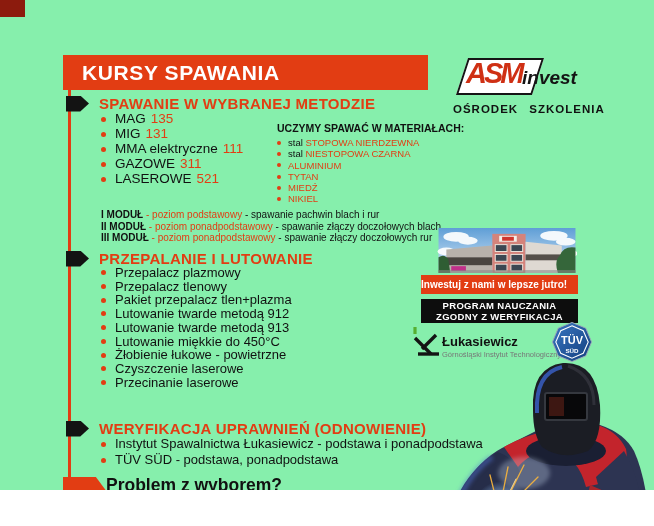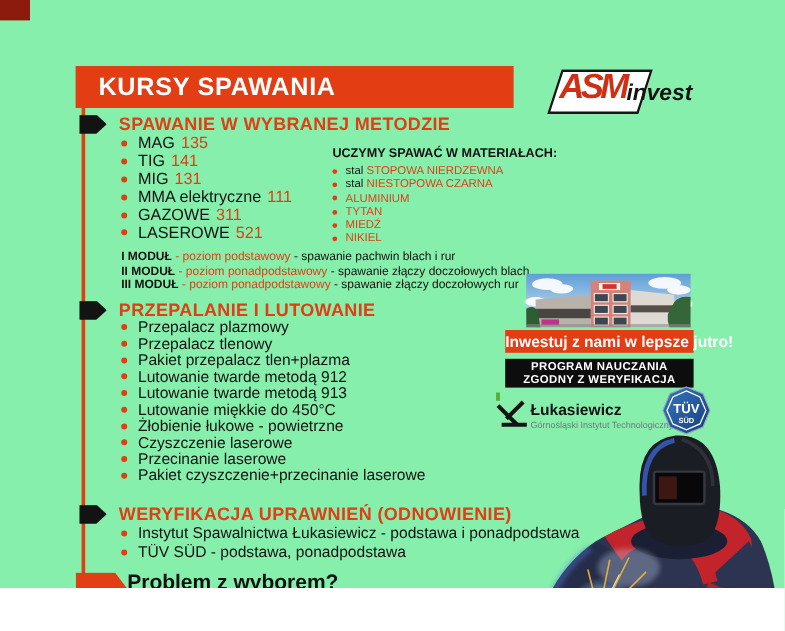--- a/index.html
+++ b/index.html
@@ -52,21 +52,21 @@
   .verif-list li { font-size:13px; line-height:16.2px; color:#111; padding-left:14px; }
 
   .cta-arrow { position:absolute; left:63px; top:477px; width:47px; height:38px; background:#E23D13; clip-path:polygon(0 0,70% 0,100% 50%,70% 100%,0 100%); }
   .cta { position:absolute; left:106px; top:475px; }
   .cta-l1 { font-size:17.5px; font-weight:bold; color:#111; line-height:21px; }
   .cta-l2 { font-size:15px; color:#111; line-height:19px; }
   .cta-l2 b { color:#E23D13; font-weight:bold; font-size:10px;font-style:italic; }
 
   
   .photo-building { position:absolute; left:437px; top:228px; width:140px; height:45px; }
-  .banner-invest { position:absolute; left:421px; top:275px; width:157px; height:19px; background:#E23D13; color:#fff; font-size:13px; font-weight:bold; text-align:center; line-height:19px; white-space:nowrap; }
+  .banner-invest { position:absolute; left:421px; top:275px; width:157px; height:19px; background:#E23D13; color:#fff; font-size:10px; font-weight:bold; text-align:left; line-height:19px; white-space:nowrap; }
   .banner-program { position:absolute; left:421px; top:299px; width:157px; height:24px; background:#0d0d0d; color:#fff; font-size:9.5px; font-weight:bold; text-align:center; padding-top:2px; line-height:10.5px; letter-spacing:.3px; }
 
   .luka { position:absolute; left:408px; top:326px; width:150px; height:36px; }
   .luka svg { position:absolute; left:0; top:0; }
   .luka-name { position:absolute; left:34px; top:8px; font-size:13px; font-weight:bold; color:#111; }
   .luka-sub { position:absolute; left:34px; top:24px; font-size:7.5px; color:#777; white-space:nowrap; }
 
   .tuv { position:absolute; left:551px; top:321px; width:42px; height:42px; }
 
   .welder { position:absolute; left:428px; top:355px; width:226px; height:171px; }
@@ -81,29 +81,29 @@
   <div class="bottom-line"></div>
 
   <div class="title-bar">
     <span>KURSY SPAWANIA</span>
   </div>
 
   <div class="brand">
     <div class="brand-box"></div>
     <span class="brand-asm">ASM</span>
     <span class="brand-invest">invest</span>
+    <div class="brand-sub">OŚRODEK SZKOLENIA</div>
   </div>
 
   <div class="sec-head" style="left:66px; top:95px;">
     <span class="black-arrow"></span>
     <h2>SPAWANIE W WYBRANEJ METODZIE</h2>
   </div>
   <ul class="methods-list">
     <li><span>MAG</span><span class="code">135</span></li>
-    <li><span>TIG</span><span class="code">141</span></li>
     <li><span>MIG</span><span class="code">131</span></li>
     <li><span>MMA elektryczne</span><span class="code">111</span></li>
     <li><span>GAZOWE</span><span class="code">311</span></li>
     <li><span>LASEROWE</span><span class="code">521</span></li>
   </ul>
 
   <div class="materials">
     <h3>UCZYMY SPAWAĆ W MATERIAŁACH:</h3>
     <ul>
       <li><span class="pfx">stal </span><span class="mat">STOPOWA NIERDZEWNA</span></li>
@@ -128,21 +128,20 @@
   <ul class="cutting-list">
     <li>Przepalacz plazmowy</li>
     <li>Przepalacz tlenowy</li>
     <li>Pakiet przepalacz tlen+plazma</li>
     <li>Lutowanie twarde metodą 912</li>
     <li>Lutowanie twarde metodą 913</li>
     <li>Lutowanie miękkie do 450°C</li>
     <li>Żłobienie łukowe - powietrzne</li>
     <li>Czyszczenie laserowe</li>
     <li>Przecinanie laserowe</li>
-    <li>Pakiet czyszczenie+przecinanie laserowe</li>
   </ul>
 
   <div class="sec-head" style="left:66px; top:420px;">
     <span class="black-arrow"></span>
     <h2>WERYFIKACJA UPRAWNIEŃ (ODNOWIENIE)</h2>
   </div>
   <ul class="verif-list">
     <li>Instytut Spawalnictwa Łukasiewicz - podstawa i ponadpodstawa</li>
     <li>TÜV SÜD - podstawa, ponadpodstawa</li>
   </ul>

